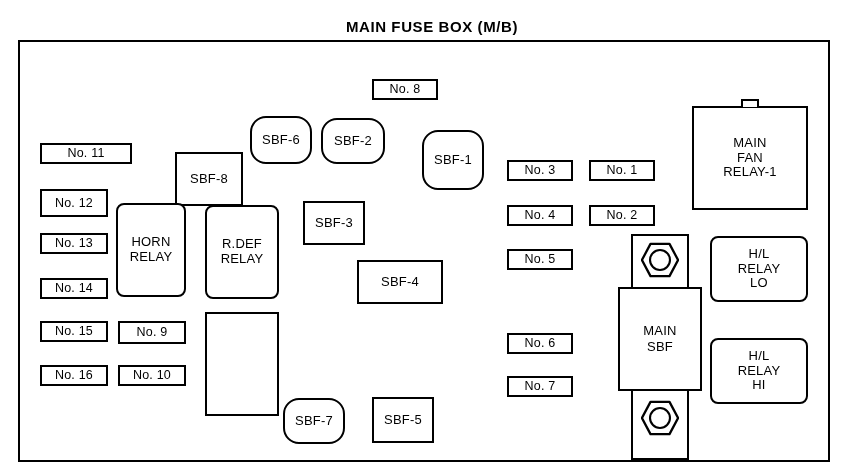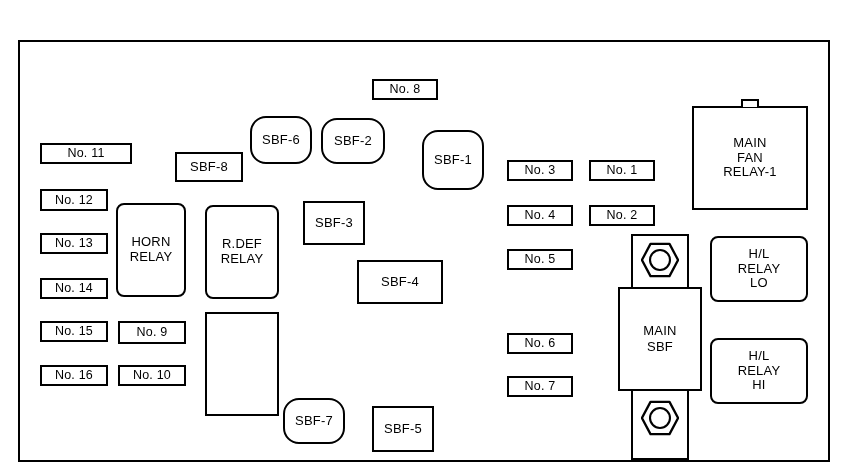--- a/index.html
+++ b/index.html
@@ -115,48 +115,49 @@
     border-bottom: none;
     box-sizing: border-box;
     background: #ffffff;
   }
 </style>
 </head>
 <body>
 
 <div id="diagram">
 
+  <div id="title">MAIN FUSE BOX (M/B)</div>
 
   <div id="outer-box"></div>
 
   <div id="parts-layer">
       <div class="part fuse-plate" style="left: 40px; top: 143px; width: 92px; height: 21px;">No. 11</div>
-      <div class="part fuse-plate" style="left: 40px; top: 189px; width: 68px; height: 22px;">No. 12</div>
+      <div class="part fuse-plate" style="left: 40px; top: 189px; width: 68px; height: 28px;">No. 12</div>
       <div class="part fuse-plate" style="left: 40px; top: 233px; width: 68px; height: 21px;">No. 13</div>
       <div class="part fuse-plate" style="left: 40px; top: 278px; width: 68px; height: 21px;">No. 14</div>
       <div class="part fuse-plate" style="left: 40px; top: 321px; width: 68px; height: 21px;">No. 15</div>
       <div class="part fuse-plate" style="left: 40px; top: 365px; width: 68px; height: 21px;">No. 16</div>
       <div class="part fuse-plate" style="left: 118px; top: 321px; width: 68px; height: 23px;">No. 9</div>
       <div class="part fuse-plate" style="left: 118px; top: 365px; width: 68px; height: 21px;">No. 10</div>
       <div class="part fuse-plate" style="left: 372px; top: 79px; width: 66px; height: 21px;">No. 8</div>
       <div class="part fuse-plate" style="left: 507px; top: 160px; width: 66px; height: 21px;">No. 3</div>
       <div class="part fuse-plate" style="left: 507px; top: 205px; width: 66px; height: 21px;">No. 4</div>
       <div class="part fuse-plate" style="left: 507px; top: 249px; width: 66px; height: 21px;">No. 5</div>
       <div class="part fuse-plate" style="left: 507px; top: 333px; width: 66px; height: 21px;">No. 6</div>
       <div class="part fuse-plate" style="left: 507px; top: 376px; width: 66px; height: 21px;">No. 7</div>
       <div class="part fuse-plate" style="left: 589px; top: 160px; width: 66px; height: 21px;">No. 1</div>
       <div class="part fuse-plate" style="left: 589px; top: 205px; width: 66px; height: 21px;">No. 2</div>
-      <div class="part sbf" style="left: 175px; top: 152px; width: 68px; height: 30px;">SBF-8</div>
+      <div class="part sbf" style="left: 175px; top: 152px; width: 68px; height: 54px;">SBF-8</div>
       <div class="part sbf rounded" style="left: 250px; top: 116px; width: 62px; height: 48px;">SBF-6</div>
       <div class="part sbf rounded" style="left: 321px; top: 118px; width: 64px; height: 46px;">SBF-2</div>
       <div class="part sbf rounded" style="left: 422px; top: 130px; width: 62px; height: 60px;">SBF-1</div>
       <div class="part sbf" style="left: 303px; top: 201px; width: 62px; height: 44px;">SBF-3</div>
       <div class="part sbf" style="left: 357px; top: 260px; width: 86px; height: 44px;">SBF-4</div>
       <div class="part sbf rounded" style="left: 283px; top: 398px; width: 62px; height: 46px;">SBF-7</div>
-      <div class="part sbf" style="left: 372px; top: 397px; width: 62px; height: 46px; margin-top: 9px;">SBF-5</div>
+      <div class="part sbf" style="left: 372px; top: 397px; width: 62px; height: 46px;">SBF-5</div>
       <div class="part relay rounded" style="left: 116px; top: 203px; width: 70px; height: 94px;">HORN
 RELAY</div>
       <div class="part relay rounded" style="left: 205px; top: 205px; width: 74px; height: 94px;">R.DEF
 RELAY</div>
       <div class="part relay" style="left: 692px; top: 106px; width: 116px; height: 104px;">MAIN
 FAN
 RELAY-1</div>
       <div class="part relay rounded" style="left: 710px; top: 236px; width: 98px; height: 66px;">H/L
 RELAY
 LO</div>

